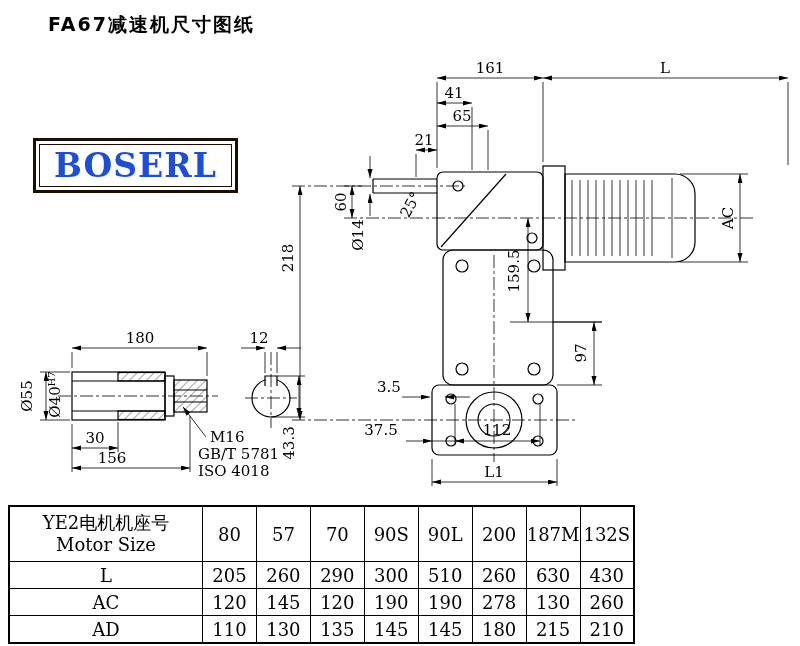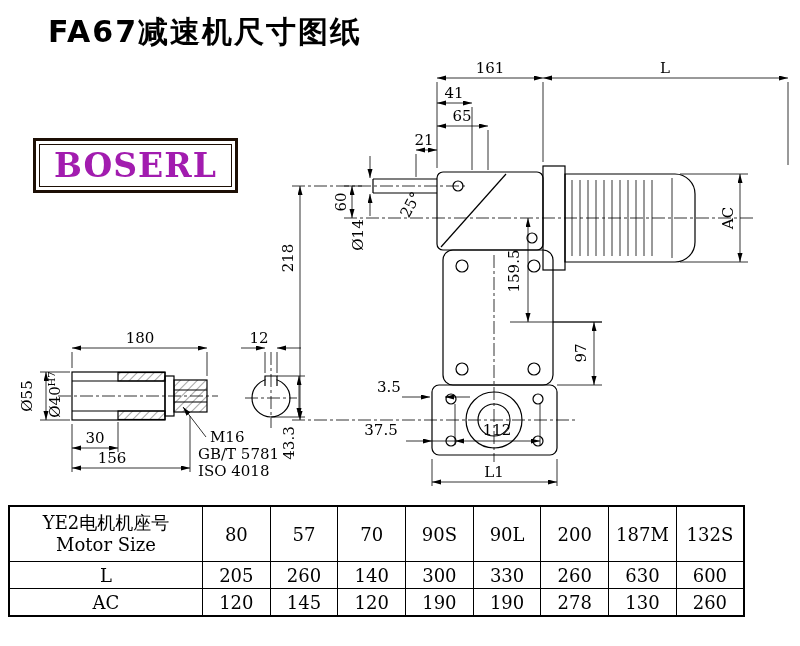--- a/index.html
+++ b/index.html
@@ -1,40 +1,40 @@
 <!DOCTYPE html>
 <html><head>
 <meta charset="utf-8">
 <style>
   html,body{margin:0;padding:0;}
   body{
     width:800px;height:646px;position:relative;background:#ffffff;
     font-family:"Liberation Sans",sans-serif;color:#000;overflow:hidden;
   }
   .title{
-    position:absolute;left:48px;top:12px;font-size:30px;font-weight:bold;
+    position:absolute;left:48px;top:12px;font-size:19px;font-weight:bold;
     letter-spacing:2px;font-family:"DejaVu Sans",sans-serif;text-align:center;
   }
   .logo{
     position:absolute;left:33px;top:138px;border:3px solid #1d0f05;background:#fff;padding:3px;
   }
   .logo-inner{
     border:1px solid #1d0f05;padding:1px 14px;
-    font-family:"DejaVu Serif",serif;font-weight:bold;font-size:33px;color:#a21caf;
+    font-family:"DejaVu Serif",serif;font-weight:bold;font-size:33px;color:#1d4ed8;
     letter-spacing:1px;
   }
   svg{position:absolute;left:0;top:0;}
   .geom{stroke:#000;stroke-width:1.2;fill:none;}
   .thin{stroke:#000;stroke-width:0.8;fill:none;}
   .cl{stroke:#000;stroke-width:0.8;fill:none;stroke-dasharray:13 3 3 3;}
   .dim-text{font-family:"DejaVu Serif",serif;font-size:15px;fill:#000;stroke:none;}
   .dim-text-sm{font-family:"DejaVu Serif",serif;font-size:10px;fill:#000;stroke:none;}
   .note-text{font-family:"DejaVu Serif",serif;font-size:15px;fill:#000;stroke:none;}
   .dim-table{
-    position:absolute;left:8px;top:505px;width:737px;
+    position:absolute;left:8px;top:505px;width:627px;
     border-collapse:collapse;border:2px solid #000;
     font-family:"DejaVu Serif",serif;font-size:18px;table-layout:fixed;
   }
   .dim-table td{border:1px solid #000;text-align:center;vertical-align:middle;padding:0;}
   .dim-table .lblcol{width:192px;}
   .dim-table tr.hdr td{height:54px;}
   .dim-table tr.datarow td{height:26px;}
   .hcell div{line-height:1.25;}
 </style>
 </head>
@@ -261,32 +261,43 @@
       <td>90S</td>
       <td>90L</td>
       <td>200</td>
       <td>187M</td>
       <td>132S</td>
     </tr>
     <tr class="datarow">
       <td class="lblcol">L</td>
       <td>205</td>
       <td>260</td>
-      <td>140</td>
+      <td>290</td>
       <td>300</td>
-      <td>330</td>
+      <td>510</td>
       <td>260</td>
       <td>630</td>
-      <td>600</td>
+      <td>430</td>
     </tr>
     <tr class="datarow">
       <td class="lblcol">AC</td>
       <td>120</td>
       <td>145</td>
       <td>120</td>
       <td>190</td>
       <td>190</td>
       <td>278</td>
       <td>130</td>
       <td>260</td>
     </tr>
+    <tr class="datarow">
+      <td class="lblcol">AD</td>
+      <td>110</td>
+      <td>130</td>
+      <td>135</td>
+      <td>145</td>
+      <td>145</td>
+      <td>180</td>
+      <td>215</td>
+      <td>210</td>
+    </tr>
   </tbody>
 </table>
 
 </body></html>

